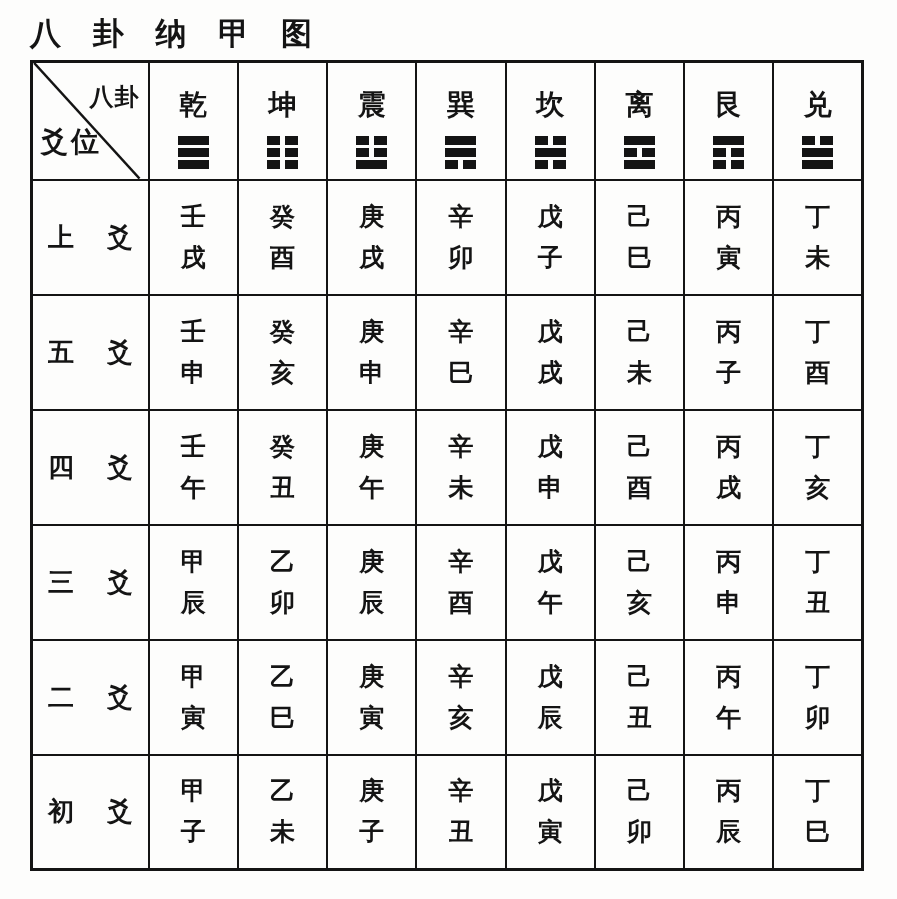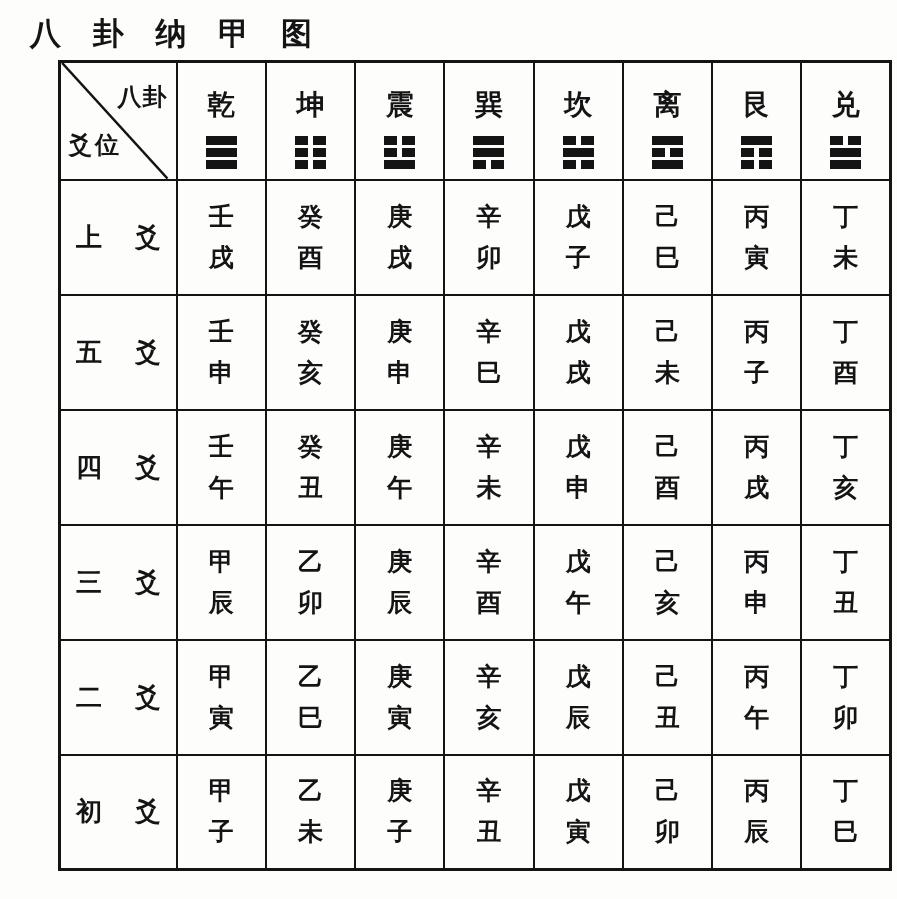--- a/index.html
+++ b/index.html
@@ -10,37 +10,36 @@
   }
   .page-title{
     position:absolute;top:13px;left:30px;width:834px;
     text-align:left;font-size:31px;font-weight:bold;
     word-spacing:20px;letter-spacing:2px;white-space:nowrap;
   }
   table.najia{
     position:absolute;top:60px;left:30px;width:834px;
     border-collapse:collapse;table-layout:fixed;
     border:3px solid #141414;
-    margin-left:28px;
   }
   th,td{border:2px solid #141414;padding:0;font-weight:bold;}
   tr.header-row{height:118px;}
   tr.data-row{height:115px;}
   col.label-col{width:117px;}
 
   
   th.corner{position:relative;}
   th.corner svg{position:absolute;left:0;top:0;width:100%;height:100%;display:block;}
   .corner-top-right{
     position:absolute;top:18px;right:8px;
     font-size:24px;letter-spacing:1px;
   }
   .corner-bottom-left{
     position:absolute;bottom:18px;left:7px;
-    font-size:24px;letter-spacing:3px;
+    font-size:28px;letter-spacing:3px;
   }
 
   
   .th-stack{
     display:flex;flex-direction:column;align-items:center;
     justify-content:flex-start;height:100%;padding-top:17px;box-sizing:border-box;
   }
   .trigram-name{font-size:28px;line-height:32px;}
   .trigram-icon{display:flex;flex-direction:column;gap:3px;width:31px;margin-top:15px;}
   .tg-bar{height:9px;display:flex;justify-content:space-between;}

